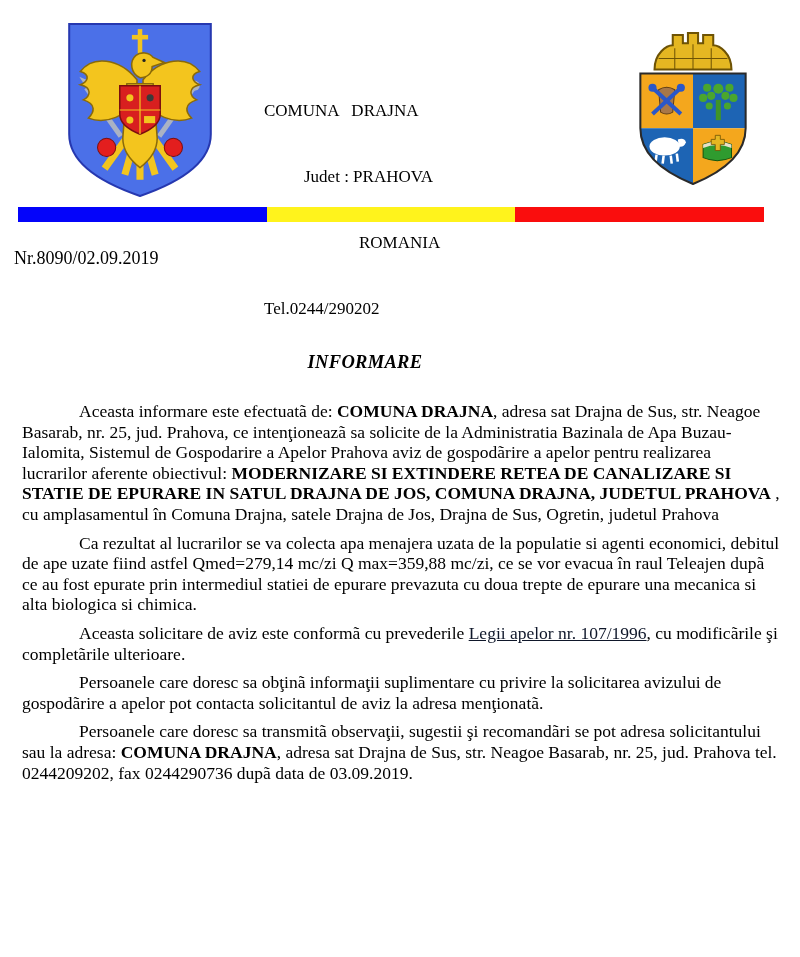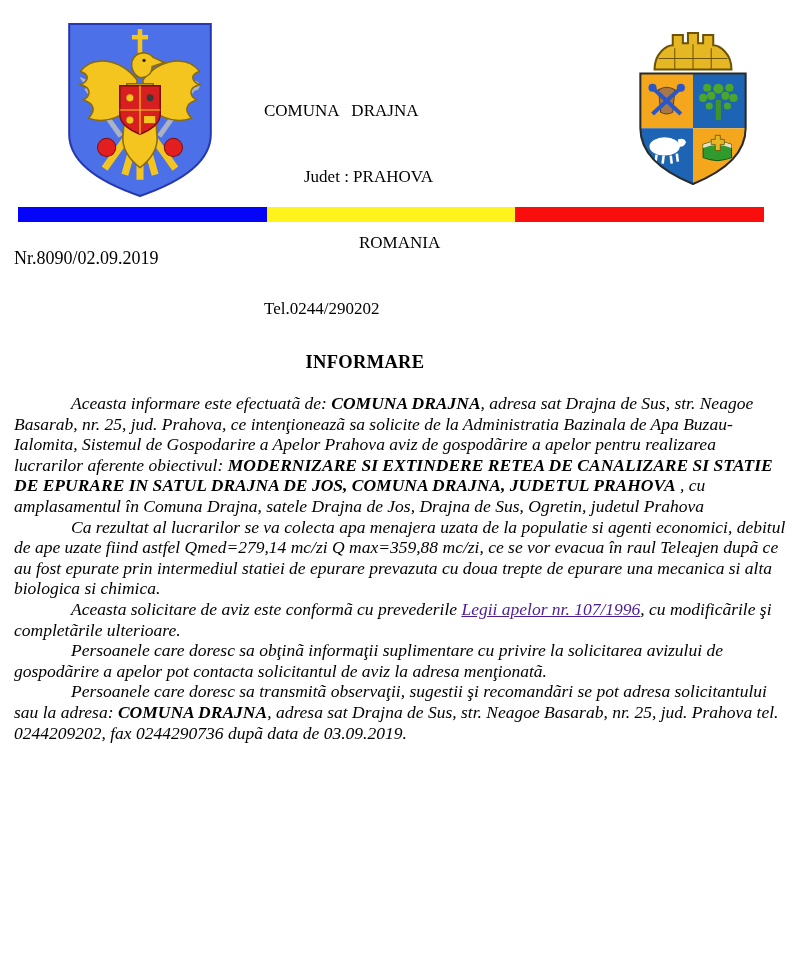--- a/index.html
+++ b/index.html
@@ -26,26 +26,27 @@
   }
   .tricolor > div { flex: 1 1 0; height: 100%; }
   .doc-number {
     position: absolute; left: 14px; top: 248px;
     font-size: 18px;
   }
   .doc-title {
     position: absolute; left: 0; top: 352px; width: 730px;
     text-align: center; font-weight: bold; font-size: 18.5px;
     letter-spacing: 0.3px;
+    font-style: italic;
   }
   .doc-body {
     position: absolute; left: 14px; top: 393px; width: 774px;
     font-size: 17.5px; line-height: 20.6px; text-align: left;
   }
-  .doc-body p { margin: 0; text-indent: 57px; font-style: italic; }
+  .doc-body p { margin: 8px; text-indent: 57px; }
   .doc-body b { font-weight: bold; }
   a.doc-link { text-decoration: underline; cursor: pointer; }
   .signature {
     position: absolute; left: 232px; top: 898px; width: 400px;
     text-align: center; font-size: 12px; line-height: 22.5px;
   }
 </style>
 </head>
 <body>
 
@@ -148,21 +149,21 @@
     <div style="background: rgb(250, 13, 13);"></div>
   </div>
 
   <div class="doc-number">Nr.8090/02.09.2019</div>
 
   <div class="doc-title">INFORMARE</div>
 
   <div class="doc-body">
       <p><span>Aceasta informare este efectuatã de: </span><b>COMUNA DRAJNA</b><span>, adresa sat Drajna de Sus, str. Neagoe Basarab, nr. 25, jud. Prahova, ce intenţioneazã sa solicite de la Administratia Bazinala de Apa Buzau-Ialomita, Sistemul de Gospodarire a Apelor Prahova aviz de gospodãrire a apelor pentru realizarea lucrarilor aferente obiectivul: </span><b>MODERNIZARE SI EXTINDERE RETEA DE CANALIZARE SI STATIE DE EPURARE IN SATUL DRAJNA DE JOS, COMUNA DRAJNA, JUDETUL PRAHOVA</b><span> , cu amplasamentul în Comuna Drajna, satele Drajna de Jos, Drajna de Sus, Ogretin, judetul Prahova</span></p>
       <p><span>Ca rezultat al lucrarilor se va colecta apa menajera uzata de la populatie si agenti economici, debitul de ape uzate fiind astfel Qmed=279,14 mc/zi Q max=359,88 mc/zi, ce se vor evacua în raul Teleajen dupã ce au fost epurate prin intermediul statiei de epurare prevazuta cu doua trepte de epurare una mecanica si alta biologica si chimica.</span></p>
-      <p><span>Aceasta solicitare de aviz este conformã cu prevederile </span><a class="doc-link" href="#" style="color: #4c1d95;">Legii apelor nr. 107/1996</a><span>, cu modificãrile şi completãrile ulterioare.</span></p>
+      <p><span>Aceasta solicitare de aviz este conformã cu prevederile </span><a class="doc-link" href="#" style="color: #0f172a;">Legii apelor nr. 107/1996</a><span>, cu modificãrile şi completãrile ulterioare.</span></p>
       <p><span> Persoanele care doresc sa obţinã informaţii suplimentare cu privire la solicitarea avizului de gospodãrire a apelor pot contacta solicitantul de aviz la adresa menţionatã.</span></p>
       <p><span>Persoanele care doresc sa transmitã observaţii, sugestii şi recomandãri se pot adresa solicitantului sau la adresa: </span><b>COMUNA DRAJNA</b><span>, adresa sat Drajna de Sus, str. Neagoe Basarab, nr. 25, jud. Prahova tel. 0244209202, fax 0244290736 dupã data de 03.09.2019.</span></p>
     </div>
 
   <div class="signature">
     <div>Primar,</div>
     <div>Gontea Violeta</div>
   </div>
 
 </div>

